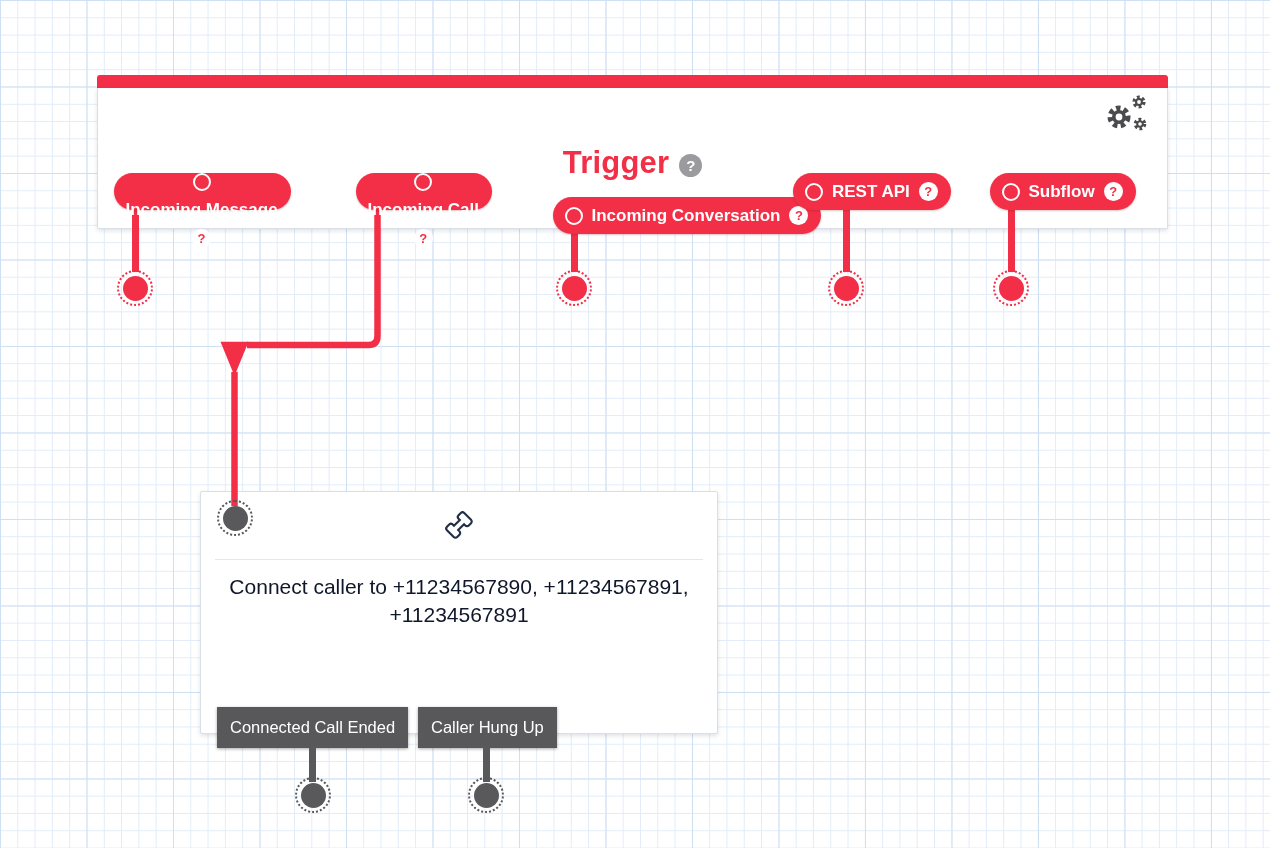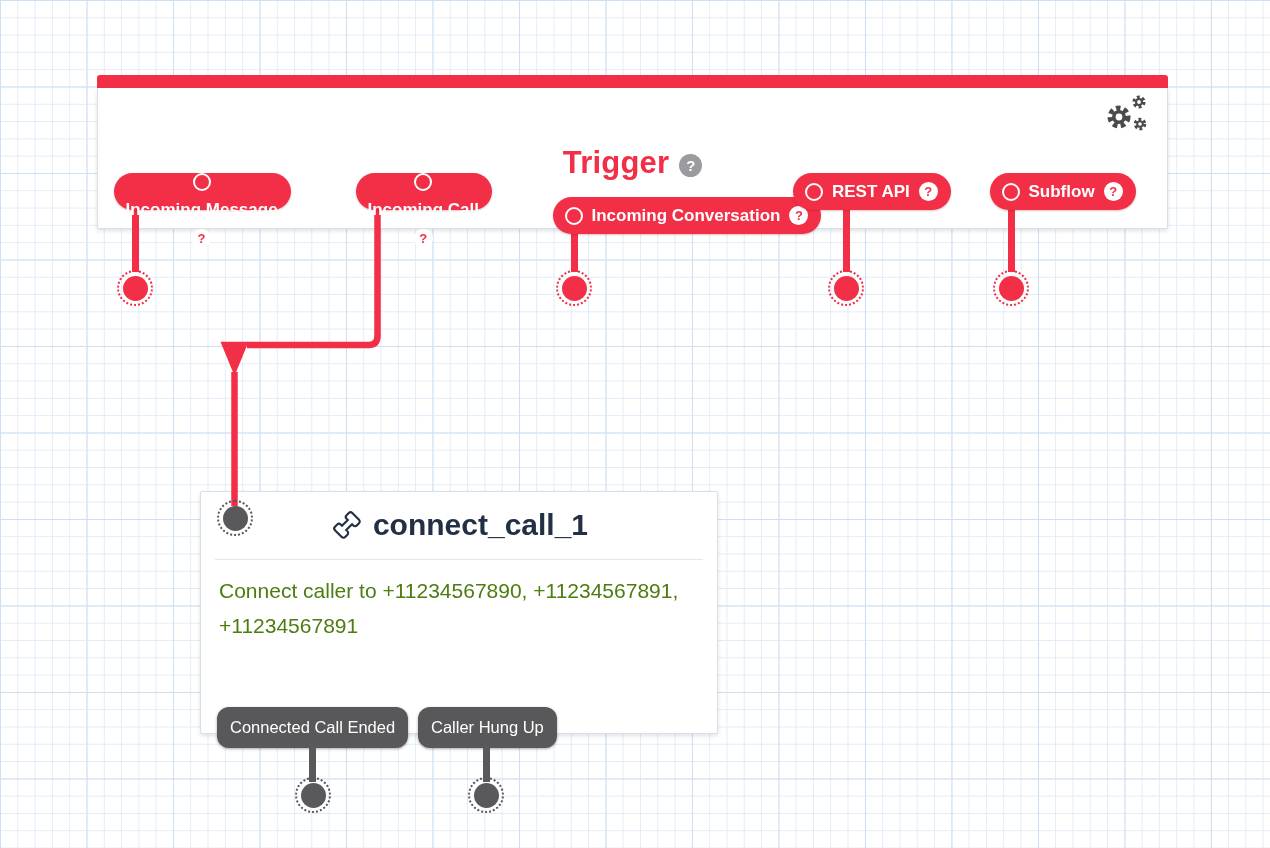--- a/index.html
+++ b/index.html
@@ -46,24 +46,24 @@
   .port.gray{border-color:#59595b;}
   .port.gray .disc{background:#59595b;}
 
   
   .call-card{left:200px;top:491px;width:516px;height:241px;background:#fff;
     border:1px solid #dadee5;border-radius:2px;box-shadow:0 2px 4px rgba(40,60,90,.14);}
   .card-title-row{display:flex;align-items:center;justify-content:center;gap:9px;margin-top:16px;}
   .card-title{font-size:30px;font-weight:700;color:#222f44;}
   .card-subtitle{text-align:center;color:#8e8e92;font-size:16px;margin-top:20px;letter-spacing:.5px;}
   .card-divider{border:none;border-top:1px solid #e4e6ea;margin:17px 14px 0 14px;}
-  .card-desc{padding:13px 18px 0 18px;font-size:21px;line-height:35px;color:#4d7c0f;}
+  .card-desc{padding:13px 18px 0 18px;font-size:21px;line-height:28px;color:#0f172a;text-align:center;}
 
   .transition-btn{position:absolute;top:707px;height:41px;line-height:41px;background:#58585a;
-    color:#fff;font-size:16.5px;padding:0 13px;border-radius:12px;white-space:nowrap;
+    color:#fff;font-size:16.5px;padding:0 13px;border-radius:0;white-space:nowrap;
     box-shadow:0 1px 3px rgba(0,0,0,.35);cursor:pointer;}
 </style>
 </head>
 <body>
 
 <div class="abs trigger-box">
   <div class="trigger-bar"></div>
   <div class="trigger-body"></div>
   <div class="trigger-title-row">
     <span class="trigger-title">Trigger</span>
@@ -88,21 +88,20 @@
       </g>
     </g>
   </svg>
 </div>
 
 <div class="abs call-card">
   <div class="card-title-row">
     <svg width="34" height="34" viewBox="0 0 32 32">
       <path d="M11.5 4.5 h9 a2.3 2.3 0 0 1 2.3 2.3 v3 a2.3 2.3 0 0 1 -2.3 2.3 h-1.7 v7.8 h1.7 a2.3 2.3 0 0 1 2.3 2.3 v3 a2.3 2.3 0 0 1 -2.3 2.3 h-9 a2.3 2.3 0 0 1 -2.3 -2.3 v-3 a2.3 2.3 0 0 1 2.3 -2.3 h1.7 v-7.8 h-1.7 a2.3 2.3 0 0 1 -2.3 -2.3 v-3 a2.3 2.3 0 0 1 2.3 -2.3 z" fill="none" stroke="#222f44" stroke-width="2" transform="rotate(45 16 16)"></path>
     </svg>
-    <span class="card-title">connect_call_1</span>
   </div>
   <hr class="card-divider">
   <div class="card-desc">Connect caller to +11234567890, +11234567891, +11234567891</div>
 </div>
 
 <svg class="abs" style="left:0;top:0;" width="1270" height="848" viewBox="0 0 1270 848">
   <path d="M377.5 207 V336 Q377.5 345 368.5 345 H247" fill="none" stroke="#F22F46" stroke-width="6.5"></path>
   <polygon points="220.5,341.8 248.5,341.8 234.5,376" fill="#F22F46"></polygon>
   <path d="M234.5 372 V506" fill="none" stroke="#F22F46" stroke-width="6.5"></path>
 </svg>

